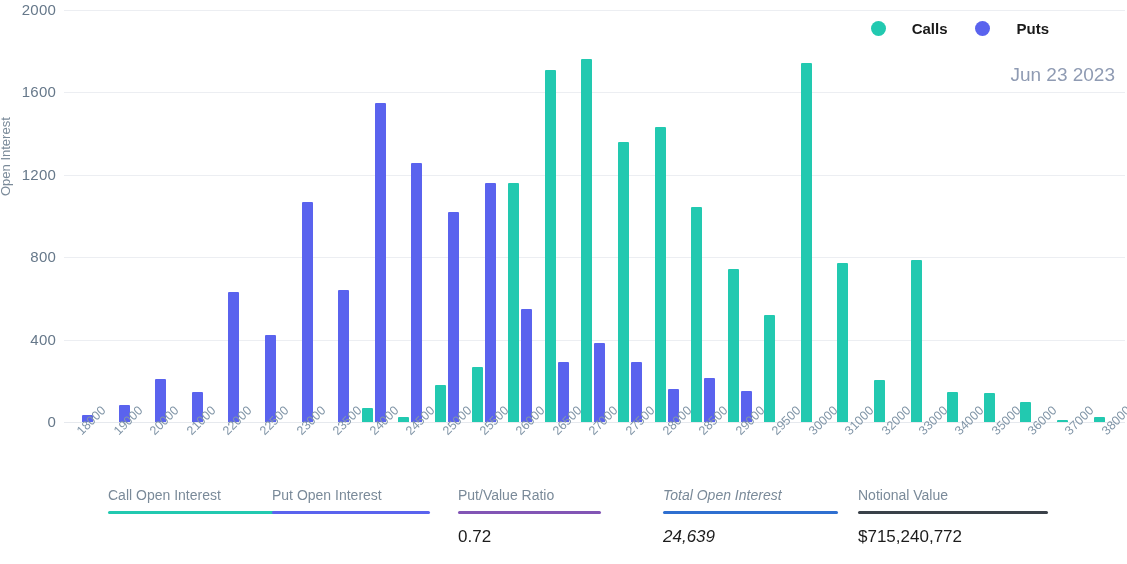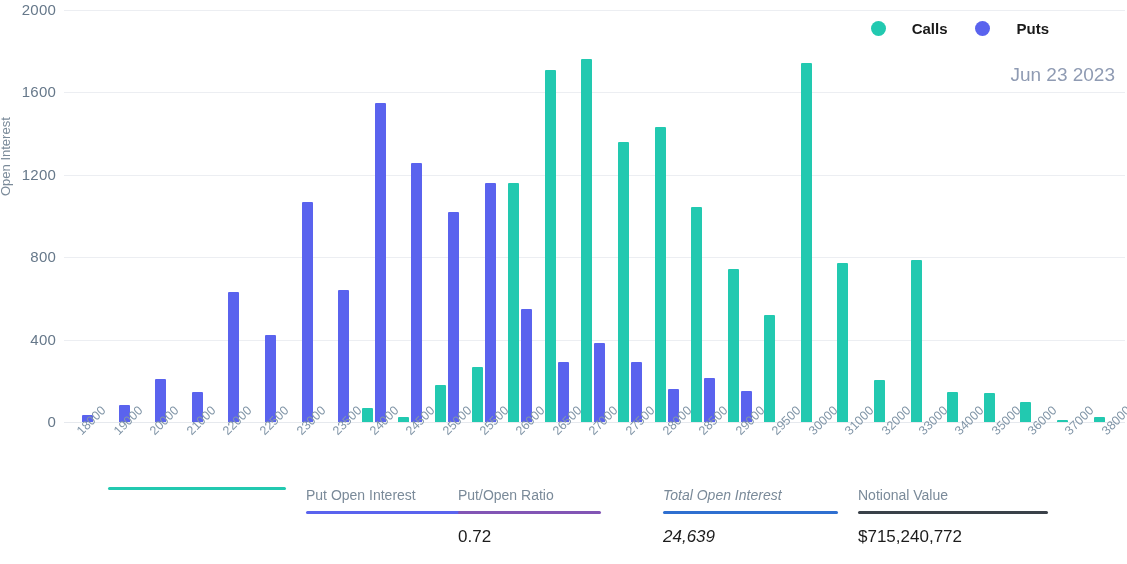--- a/index.html
+++ b/index.html
@@ -291,28 +291,29 @@
         <span class="dot" style="background:#5a63ee"></span>
         <span class="legend-label">Puts</span>
       </div>
     </div>
 
     <div class="date">Jun 23 2023</div>
   </div>
 
   <div class="stats" id="stats">
       <div class="stat" style="left: 108px; width: 178px;">
+        <span class="slabel">Call Open Interest</span>
         <span class="srule" style="background: rgb(34, 201, 176);"></span>
       </div>
-      <div class="stat" style="left: 306px; width: 158px;">
+      <div class="stat" style="left: 272px; width: 158px;">
         <span class="slabel">Put Open Interest</span>
         <span class="srule" style="background: rgb(90, 99, 238);"></span>
       </div>
       <div class="stat" style="left: 458px; width: 143px;">
-        <span class="slabel">Put/Open Ratio</span>
+        <span class="slabel">Put/Value Ratio</span>
         <span class="srule" style="background: rgb(130, 85, 181);"></span>
         <span class="svalue">0.72</span>
       </div>
       <div class="stat" style="left: 663px; width: 175px; font-style: italic;">
         <span class="slabel">Total Open Interest</span>
         <span class="srule" style="background: rgb(47, 111, 208);"></span>
         <span class="svalue">24,639</span>
       </div>
       <div class="stat" style="left: 858px; width: 190px;">
         <span class="slabel">Notional Value</span>

